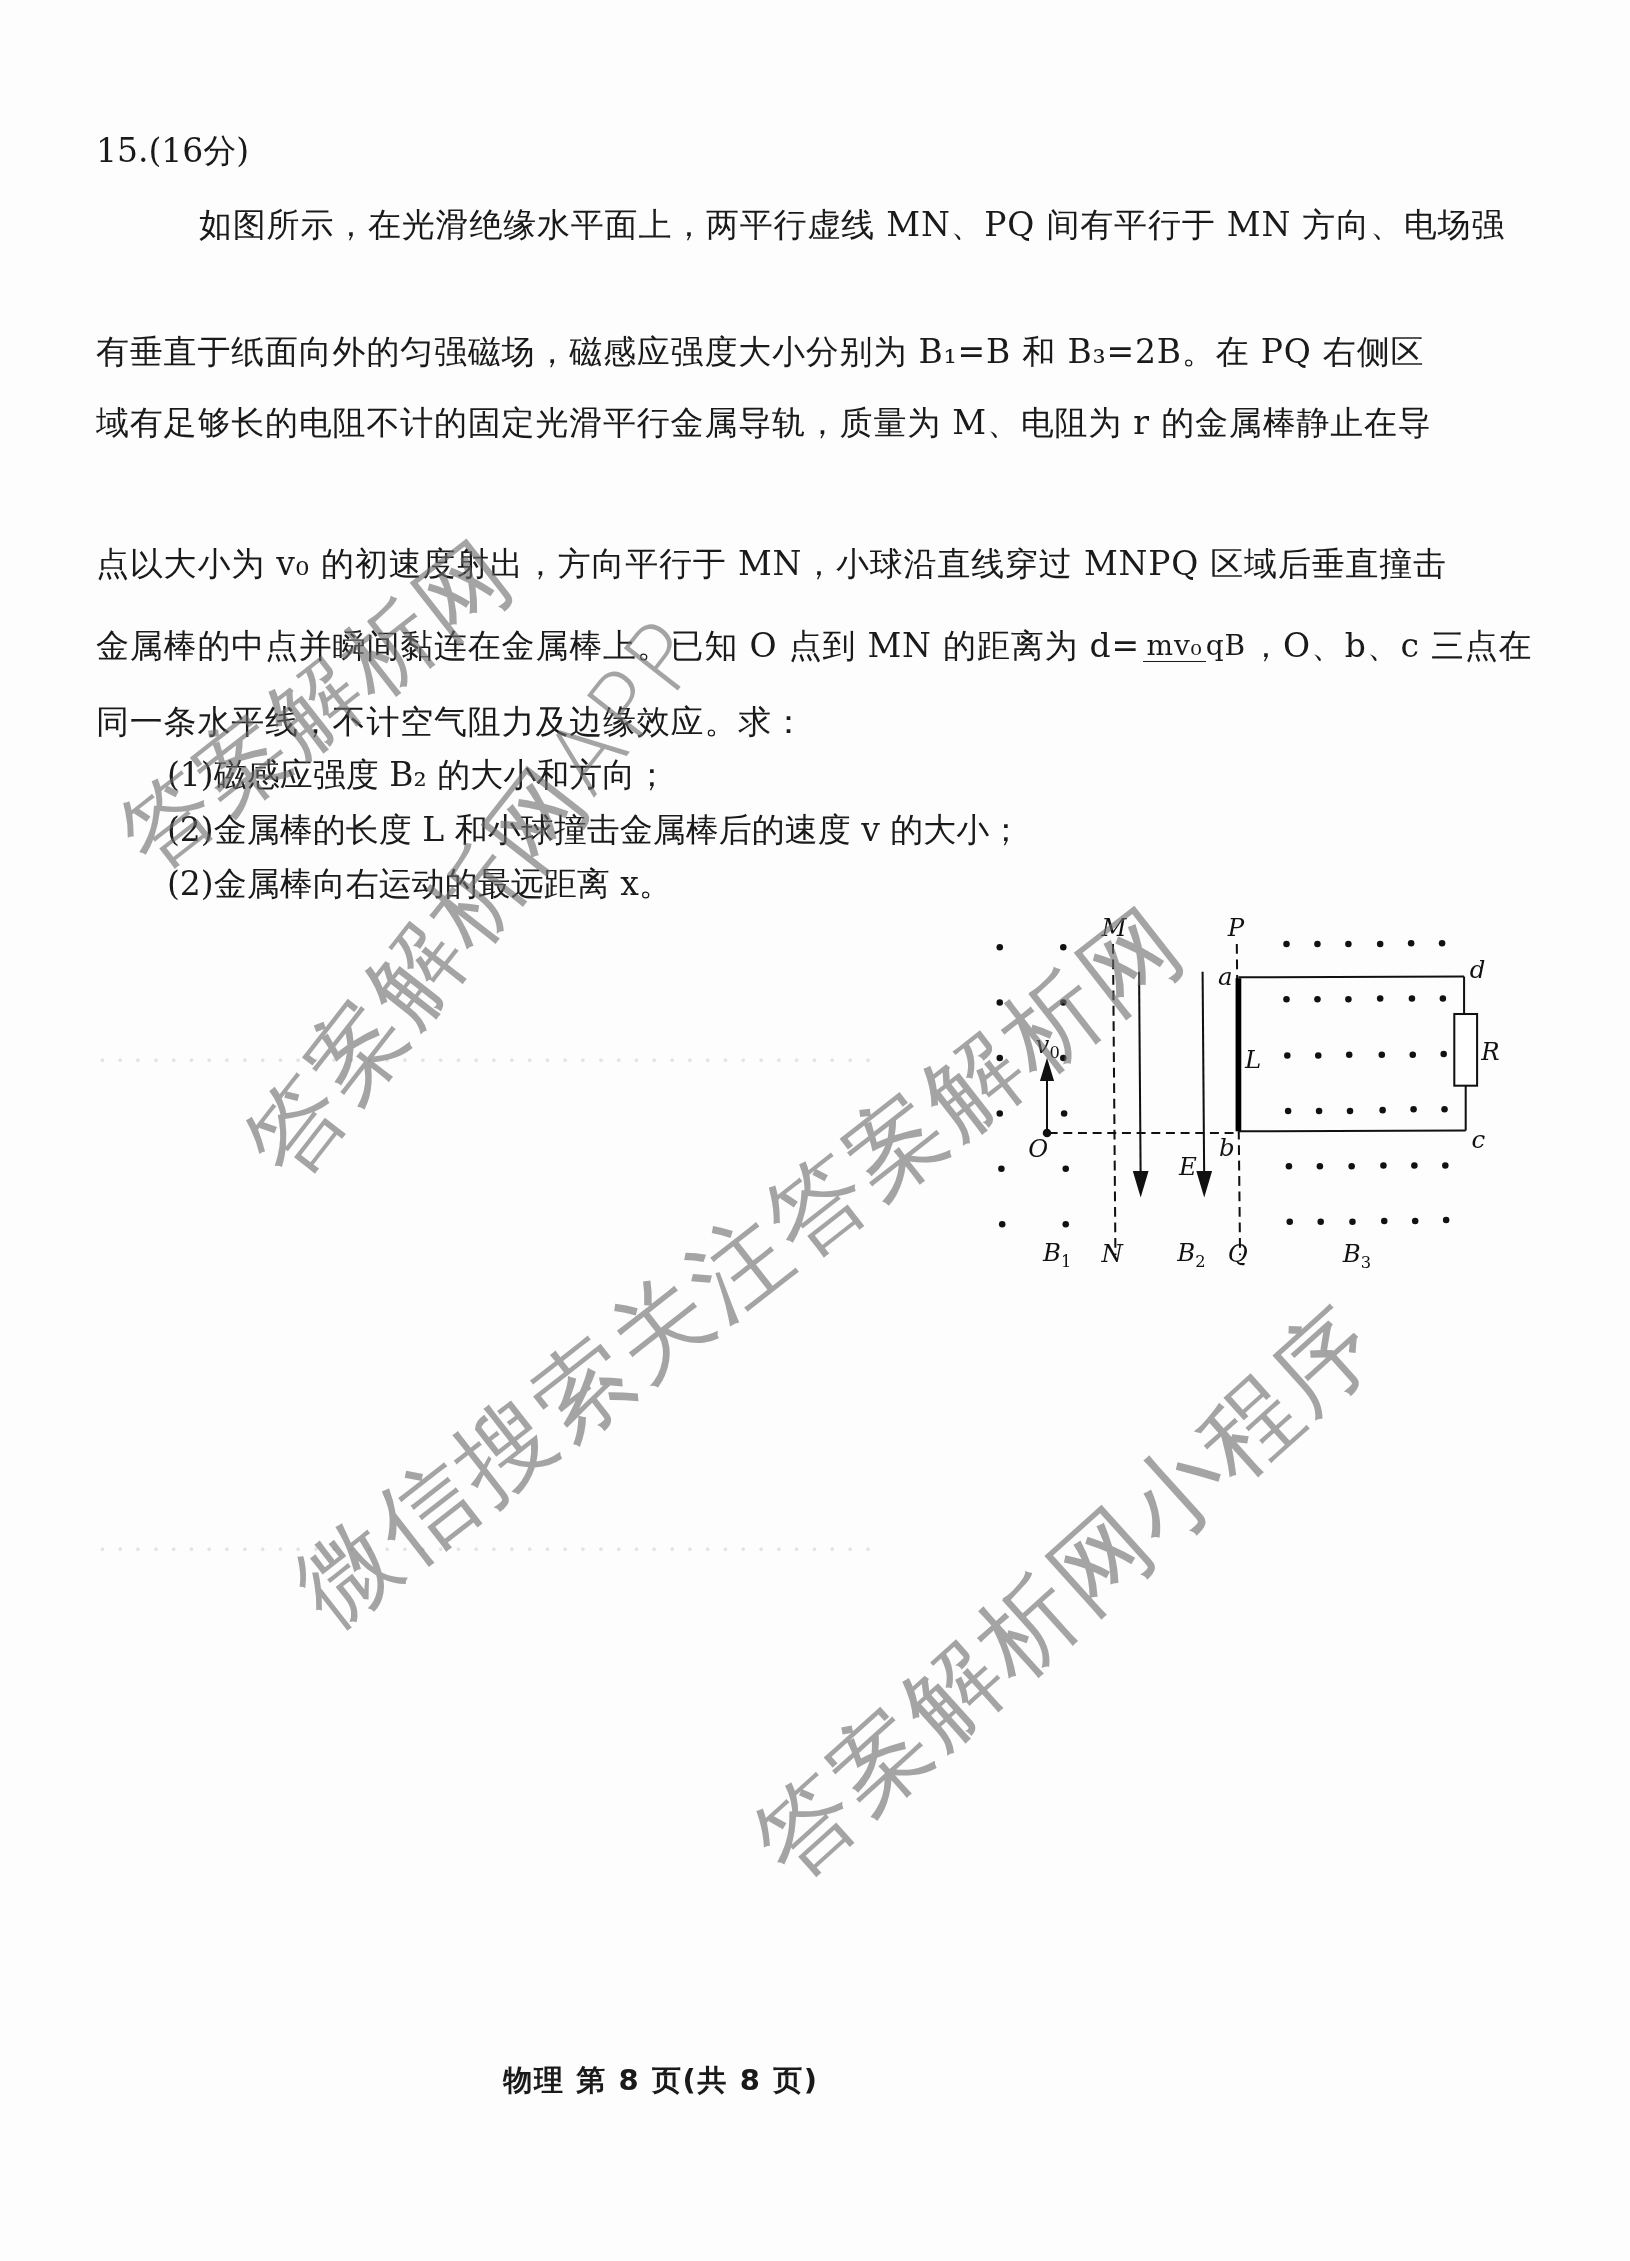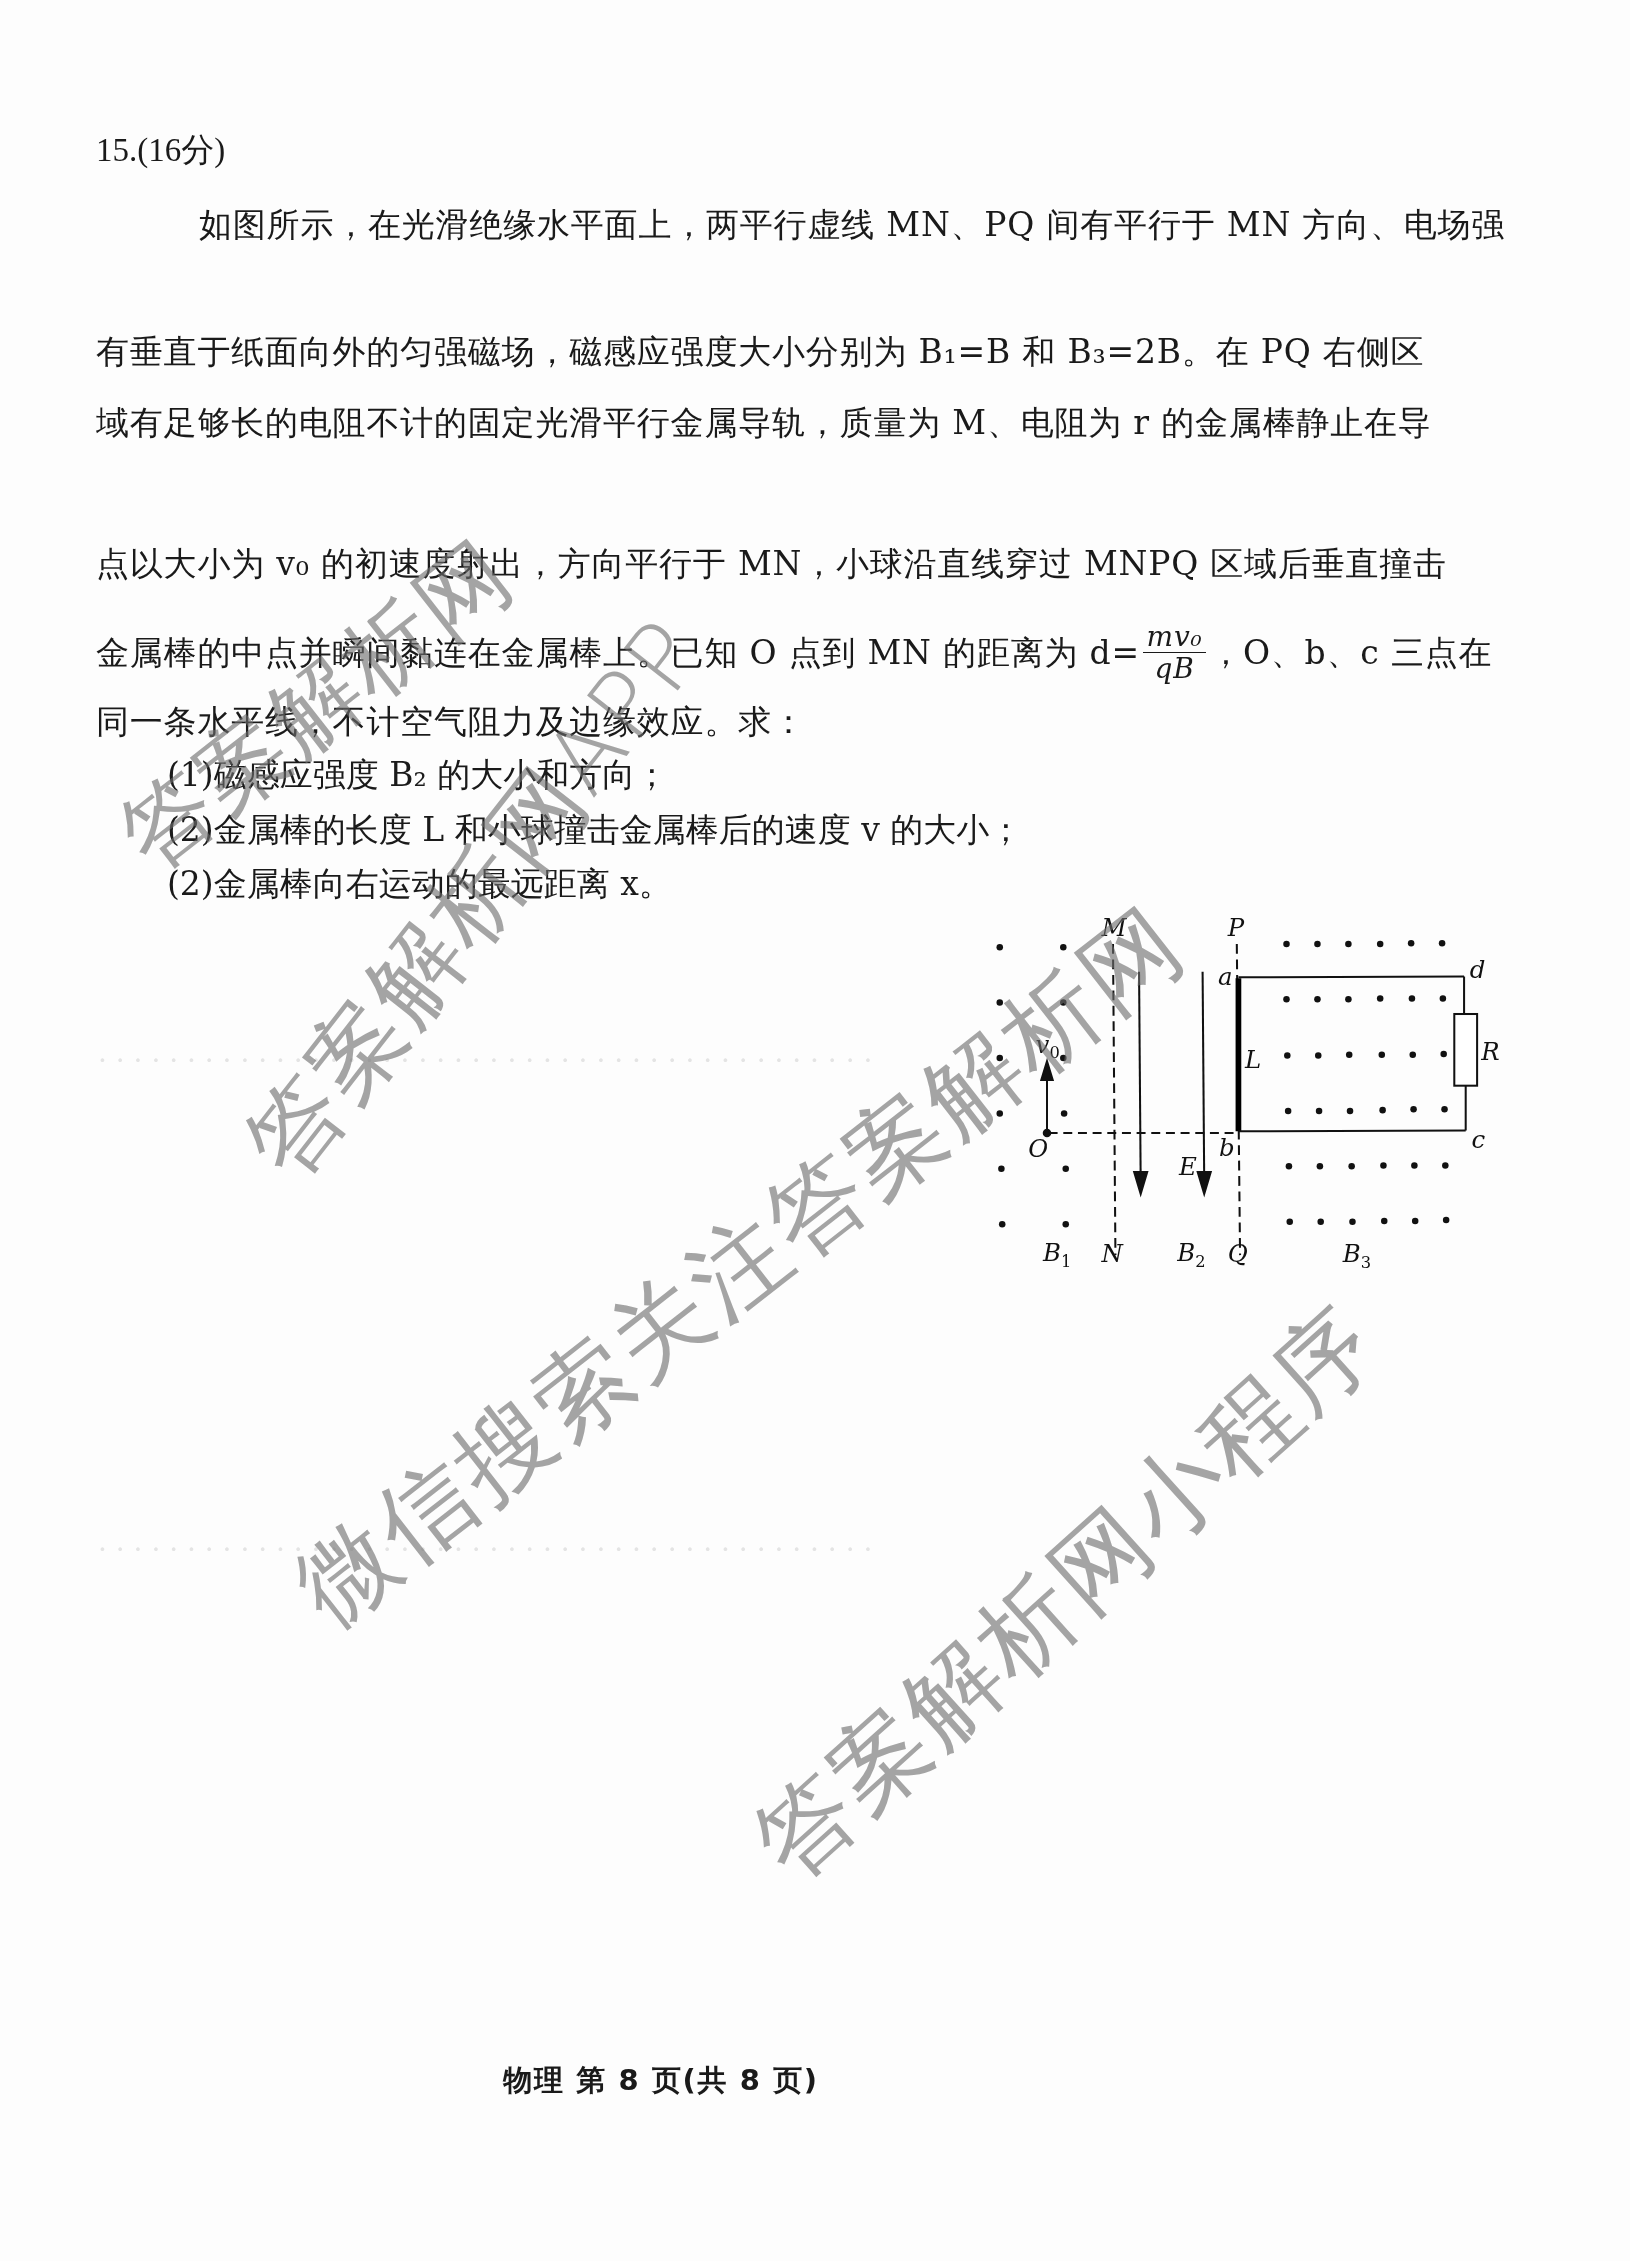--- a/index.html
+++ b/index.html
@@ -1,21 +1,21 @@
 <!DOCTYPE html>
 <html style="font-size:13px"><head>
 <meta charset="utf-8">
 <style>
   html,body{margin:0;padding:0;background:#ffffff;}
   body{width:1631px;height:2261px;position:relative;overflow:hidden;
        font-family:"DejaVu Serif","Liberation Serif",serif;color:#1a1a1a;}
   .page{position:absolute;left:0;top:0;width:1631px;height:2261px;background:#fdfdfd;}
   .line{position:absolute;left:96px;font-size:33px;line-height:49px;white-space:nowrap;letter-spacing:0.8px;}
   .indent{left:159px;}
-  .q-heading{position:absolute;left:96px;top:126px;font-size:33px;line-height:49px;font-family:Liberation Serif, serif;}
+  .q-heading{position:absolute;left:96px;top:126px;font-size:33px;line-height:49px;}
   .sub{position:absolute;left:167px;font-size:33px;line-height:49px;white-space:nowrap;}
   .footer{position:absolute;left:0;width:1322px;top:2061px;text-align:center;font-size:29px;font-weight:bold;
           font-family:"DejaVu Sans","Liberation Sans",sans-serif;letter-spacing:1.6px;}
   .diagram{position:absolute;left:979px;top:913px;width:571px;height:391px;}
   .watermark{position:absolute;color:rgba(110,110,110,0.62);font-family:"DejaVu Sans","Liberation Sans",sans-serif;
              font-size:96px;white-space:nowrap;transform-origin:left bottom;pointer-events:none;letter-spacing:3.3px;font-weight:200;}
   .ghost{position:absolute;color:rgba(180,180,180,0.35);font-size:28px;white-space:nowrap;}
   .svgtext{font-family:"DejaVu Serif","Liberation Serif",serif;font-style:italic;}
 </style>
 </head>
@@ -28,21 +28,21 @@
 
   <div class="q-heading">15.(16分)</div>
 
   <div class="line indent" style="top:200px;margin-left:40px;">如图所示，在光滑绝缘水平面上，两平行虚线 MN、PQ 间有平行于 MN 方向、电场强</div>
   <div class="line" style="top:327px;">有垂直于纸面向外的匀强磁场，磁感应强度大小分别为 B₁=B 和 B₃=2B。在 PQ 右侧区</div>
   <div class="line" style="top:398px;">域有足够长的电阻不计的固定光滑平行金属导轨，质量为 M、电阻为 r 的金属棒静止在导</div>
   <div class="line" style="top:539px;">点以大小为 v₀ 的初速度射出，方向平行于 MN，小球沿直线穿过 MNPQ 区域后垂直撞击</div>
 
   <div class="line" style="top:621px;display:flex;align-items:center;">
     <span>金属棒的中点并瞬间黏连在金属棒上。已知 O 点到 MN 的距离为 d=</span>
-    <span style="display:inline-flex;flex-direction:column;align-items:center;margin:0 3.3px;font-style:italic;font-size:28px;line-height:31px;">
+    <span style="display:inline-flex;flex-direction:row;align-items:center;margin:0 3.3px;font-size:28px;line-height:31px;">
       <span style="border-bottom:1.6px solid #1a1a1a;padding:0 3.3px;">mv₀</span>
       <span>qB</span>
     </span>
     <span>，O、b、c 三点在</span>
   </div>
 
   <div class="line" style="top:697px;">同一条水平线，不计空气阻力及边缘效应。求：</div>
 
   <div class="sub" style="top:750px;">(1)磁感应强度 B₂ 的大小和方向；</div>
   <div class="sub" style="top:805px;">(2)金属棒的长度 L 和小球撞击金属棒后的速度 v 的大小；</div>

